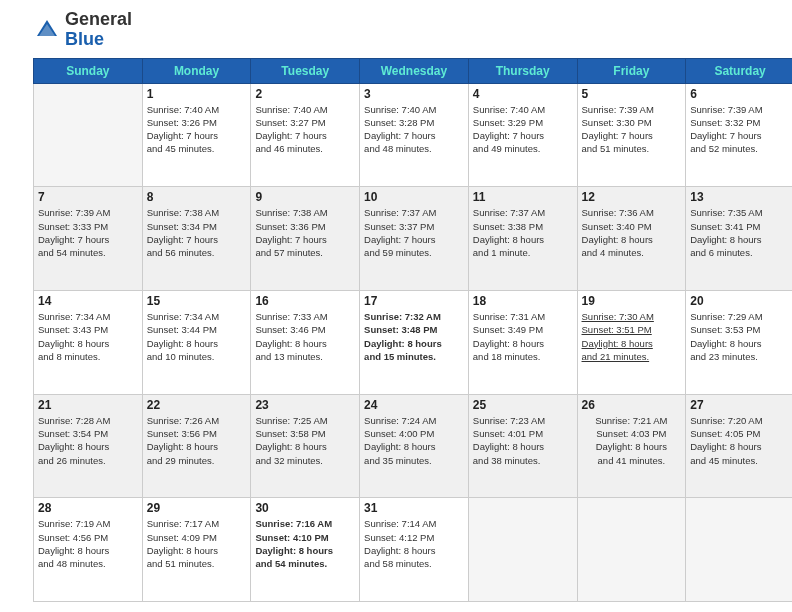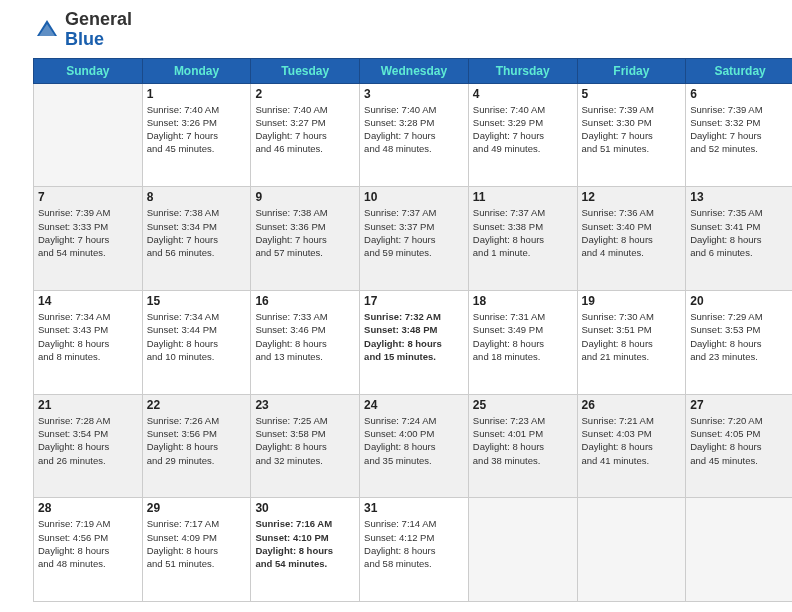--- a/index.html
+++ b/index.html
@@ -255,21 +255,21 @@
           </td>
           <td>
             <span class="day-number">18</span>
             <div class="day-info" style="white-space: pre-line;">Sunrise: 7:31 AM
 Sunset: 3:49 PM
 Daylight: 8 hours
 and 18 minutes.</div>
           </td>
           <td>
             <span class="day-number">19</span>
-            <div class="day-info" style="white-space: pre-line;">Sunrise: 7:30 AM
+            <div class="day-info" style="white-space: pre-line; text-decoration: underline;">Sunrise: 7:30 AM
 Sunset: 3:51 PM
 Daylight: 8 hours
 and 21 minutes.</div>
           </td>
           <td>
             <span class="day-number">20</span>
             <div class="day-info" style="white-space: pre-line;">Sunrise: 7:29 AM
 Sunset: 3:53 PM
 Daylight: 8 hours
 and 23 minutes.</div>
@@ -306,21 +306,21 @@
           </td>
           <td>
             <span class="day-number">25</span>
             <div class="day-info" style="white-space: pre-line;">Sunrise: 7:23 AM
 Sunset: 4:01 PM
 Daylight: 8 hours
 and 38 minutes.</div>
           </td>
           <td>
             <span class="day-number">26</span>
-            <div class="day-info" style="white-space: pre-line;">Sunrise: 7:21 AM
+            <div class="day-info" style="white-space: pre-line; text-align: center;">Sunrise: 7:21 AM
 Sunset: 4:03 PM
 Daylight: 8 hours
 and 41 minutes.</div>
           </td>
           <td>
             <span class="day-number">27</span>
             <div class="day-info" style="white-space: pre-line;">Sunrise: 7:20 AM
 Sunset: 4:05 PM
 Daylight: 8 hours
 and 45 minutes.</div>

